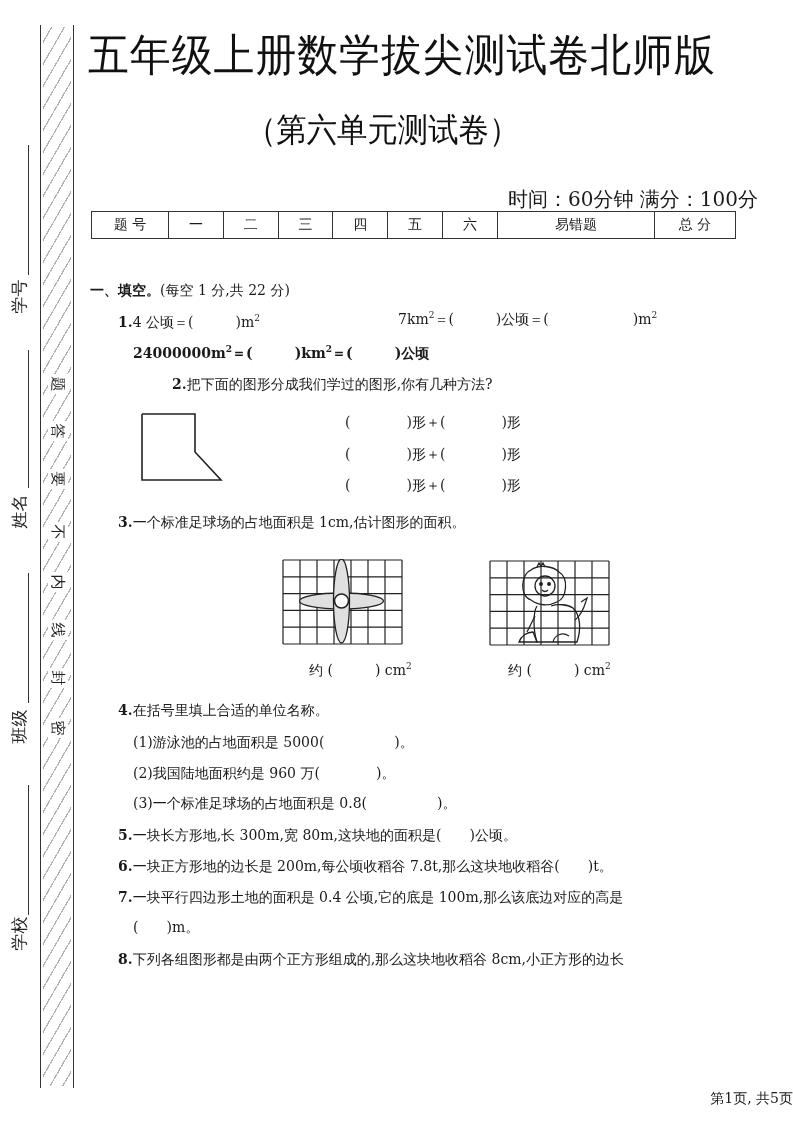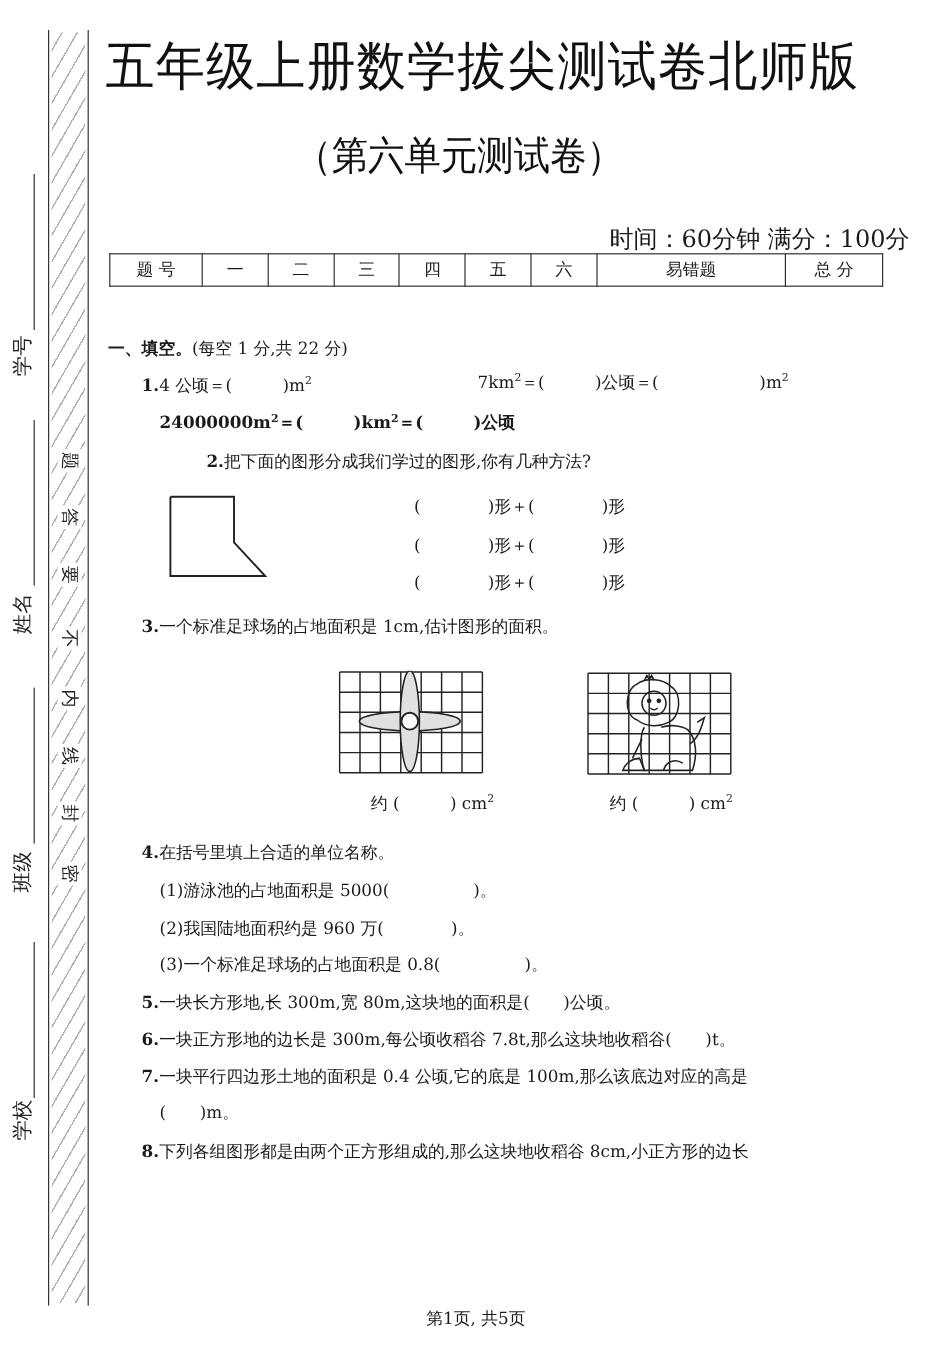--- a/index.html
+++ b/index.html
@@ -17,21 +17,21 @@
   .title { left:88px; top:26px; font-size:44px; letter-spacing:1px; font-family:"DejaVu Sans","Liberation Sans",sans-serif; font-weight:normal; color:#111; white-space:nowrap; transform:scaleX(0.93); transform-origin:left; }
   .subtitle { left:246px; top:108px; font-size:33px; font-family:"DejaVu Sans","Liberation Sans",sans-serif; color:#111; white-space:nowrap; transform:scaleX(0.92); transform-origin:left; }
   .time-info { left:508px; top:186px; font-size:20px; white-space:nowrap; }
   table.score { position:absolute; left:91px; top:211px; width:645px; border-collapse:collapse; font-size:14px; }
   table.score td { border:1.2px solid #333; height:26px; text-align:center; padding:0; }
   .sec-head { left:90px; top:282px; font-size:14px; font-weight:bold; white-space:nowrap; font-family:"DejaVu Sans","Liberation Sans",sans-serif; }
   .sec-head span.note { font-weight:normal; font-family:"DejaVu Serif","Liberation Serif",serif; }
   .q { font-size:14px; white-space:nowrap; }
   .qnum { font-weight:bold; }
   sup { font-size:9px; }
-  .footer { left:0; width:793px; top:1090px; text-align:center; font-size:14px; }
+  .footer { left:0; width:793px; top:1090px; text-align:right; font-size:14px; }
 </style>
 </head>
 <body>
 
 <div>
   <div class="margin-line" style="left:40px;"></div>
   <div class="margin-line" style="left:73px;"></div>
   <div class="hatch"></div>
   <div class="seal-char" style="top:374px;">题</div>
   <div class="seal-char" style="top:421px;">答</div>
@@ -169,21 +169,21 @@
   <span class="qnum">4.</span><span>在括号里填上合适的单位名称。</span>
 </div>
 <div class="abs q" style="left:133px;top:734px;">(1)游泳池的占地面积是 5000(　　　　　)。</div>
 <div class="abs q" style="left:133px;top:765px;">(2)我国陆地面积约是 960 万(　　　　)。</div>
 <div class="abs q" style="left:133px;top:795px;">(3)一个标准足球场的占地面积是 0.8(　　　　　)。</div>
 
 <div class="abs q" style="left:118px;top:827px;">
   <span class="qnum">5.</span><span>一块长方形地,长 300m,宽 80m,这块地的面积是(　　)公顷。</span>
 </div>
 <div class="abs q" style="left:118px;top:858px;">
-  <span class="qnum">6.</span><span>一块正方形地的边长是 300m,每公顷收稻谷 7.8t,那么这块地收稻谷(　　)t。</span>
+  <span class="qnum">6.</span><span>一块正方形地的边长是 200m,每公顷收稻谷 7.8t,那么这块地收稻谷(　　)t。</span>
 </div>
 <div class="abs q" style="left:118px;top:889px;">
   <span class="qnum">7.</span><span>一块平行四边形土地的面积是 0.4 公顷,它的底是 100m,那么该底边对应的高是</span>
 </div>
 <div class="abs q" style="left:133px;top:919px;">(　　)m。</div>
 <div class="abs q" style="left:118px;top:951px;">
   <span class="qnum">8.</span><span>下列各组图形都是由两个正方形组成的,那么这块地收稻谷 8cm,小正方形的边长</span>
 </div>
 
 <div class="abs footer">第1页, 共5页</div>

